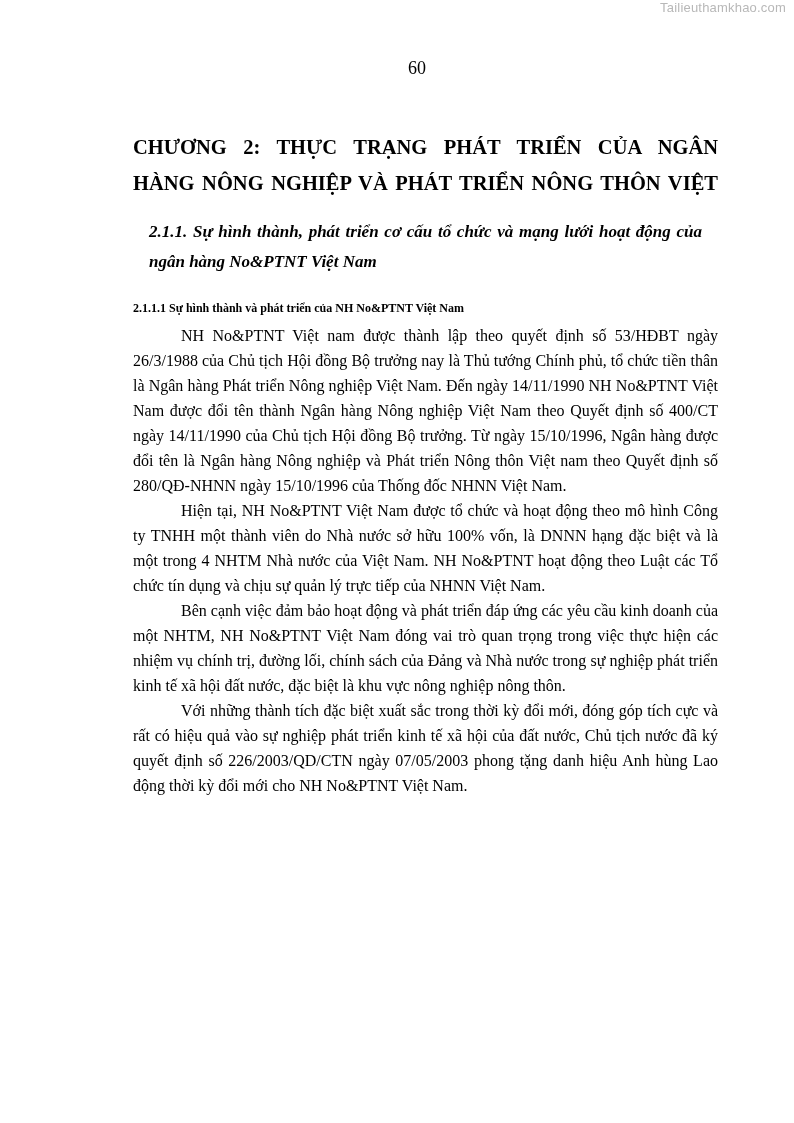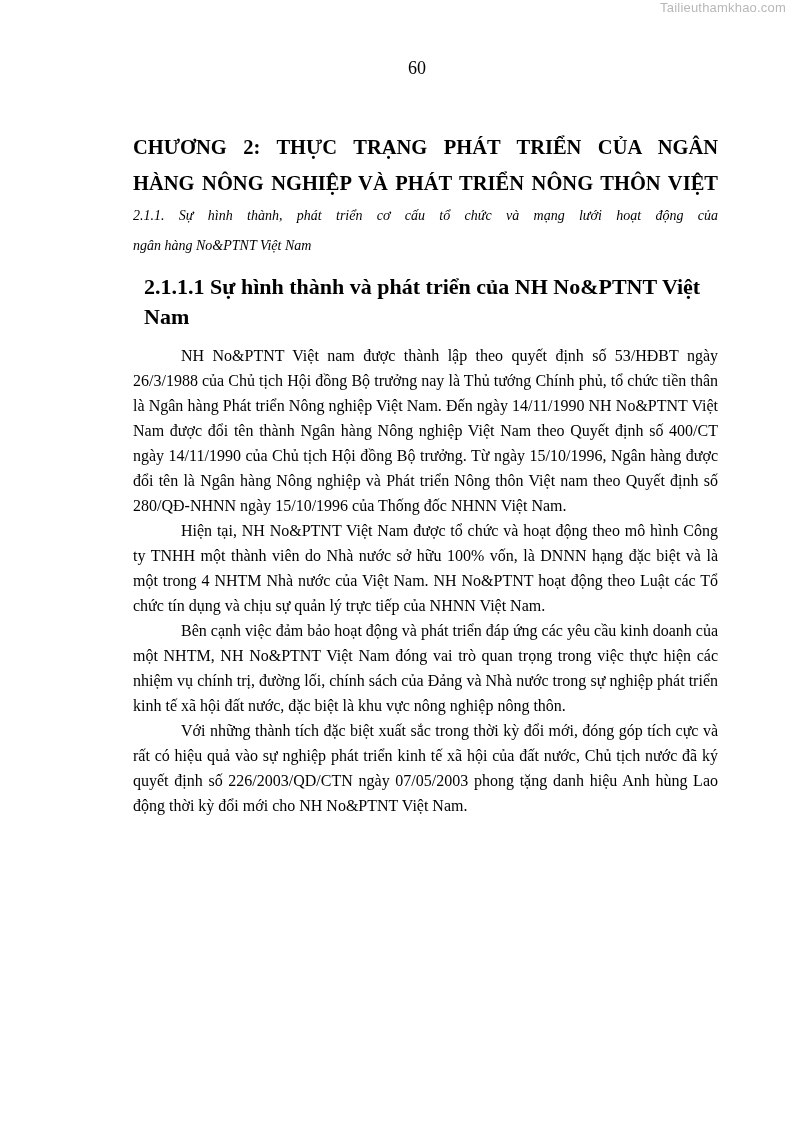--- a/index.html
+++ b/index.html
@@ -6,24 +6,24 @@
   body { width: 794px; height: 1123px; position: relative; overflow: hidden;
          font-family: "Liberation Serif", "DejaVu Serif", serif; color: #000; }
   .watermark { position: absolute; top: 0; right: 8px; font-family: "Liberation Sans", "DejaVu Sans", sans-serif;
                font-size: 13px; color: #b8b8b8; letter-spacing: 0.2px; }
   .page-number { position: absolute; top: 58px; left: 0; width: 834px; text-align: center; font-size: 18px; }
   .content { position: absolute; left: 133px; top: 129px; width: 585px; }
   .chapter-title { font-weight: bold; font-size: 20.5px; line-height: 36px; margin: 0; text-align: justify; text-align-last: left; }
   .chapter-title .line { display: block; text-align: justify; text-align-last: justify; }
   .chapter-title .line.last { text-align-last: left; }
   .h2 { font-weight: bold; font-size: 17.5px; line-height: 30px; margin: 2px 0 0 0; }
-  .h3 { font-weight: normal; font-style: italic; font-size: 14px; line-height: 30px; margin: 0; text-align: justify; }
+  .h3 { font-weight: bold; font-style: italic; font-size: 17px; line-height: 30px; margin: 16px; text-align: justify; }
   .h3 .line { display: block; text-align: justify; text-align-last: justify; }
   .h3 .line.last { text-align-last: left; }
-  .h4 { font-size: 22px; line-height: 30px; margin: 11px; }
+  .h4 { font-size: 12px; line-height: 30px; margin: 0; }
   p.body { font-size: 16px; line-height: 25px; margin: 0; text-align: justify; text-indent: 48px; }
   p.body + p.body { margin-top: 0; }
 </style>
 </head>
 <body>
 
 <div class="watermark">Tailieuthamkhao.com</div>
 
 <div class="page-number">60</div>
 

